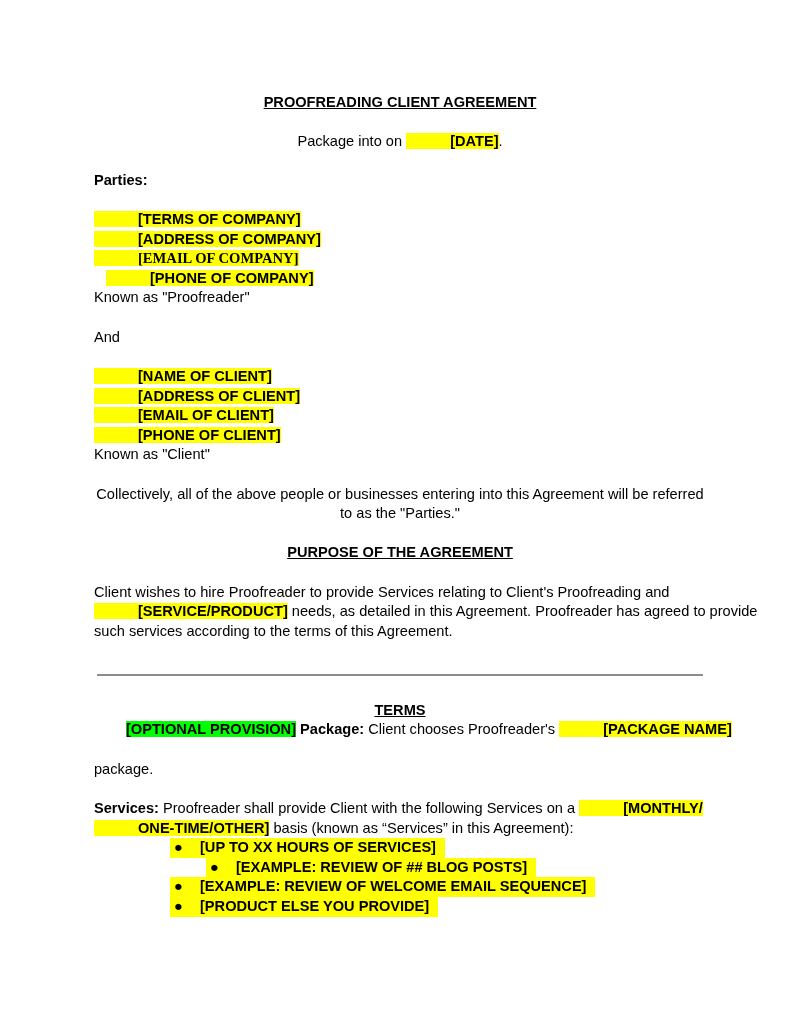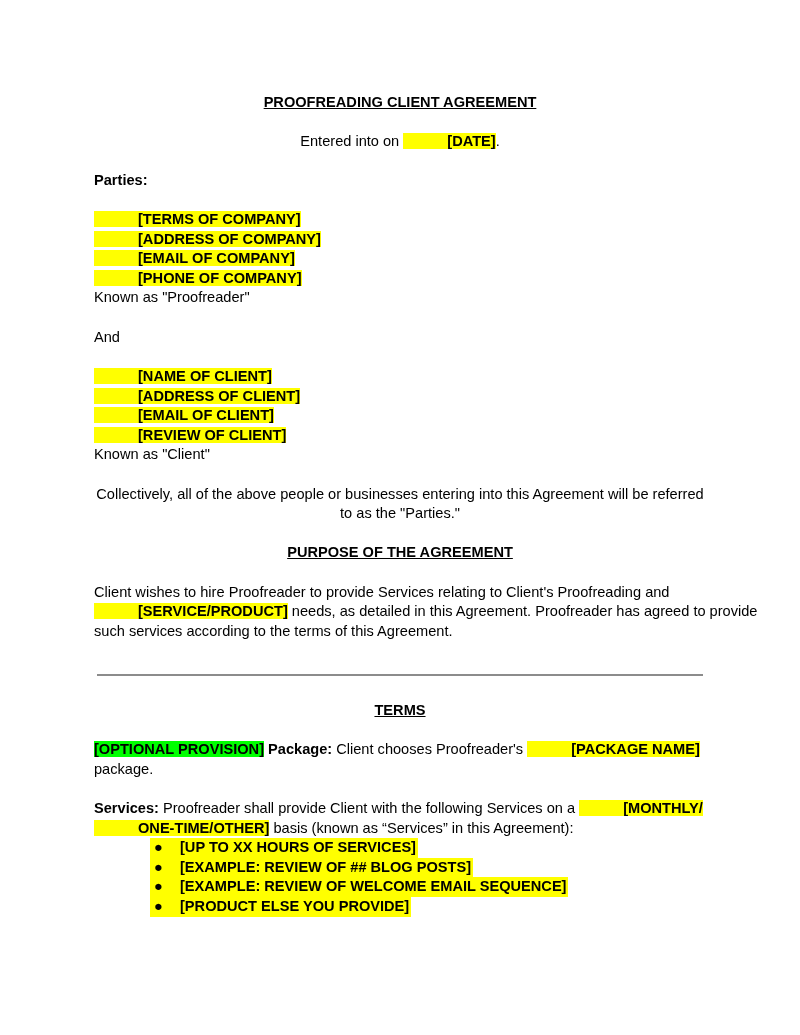--- a/index.html
+++ b/index.html
@@ -5,67 +5,67 @@
   html, body { margin: 0; padding: 0; background: #ffffff; }
   body { width: 800px; height: 1035px; position: relative; overflow: hidden;
          font-family: "Liberation Sans", sans-serif; font-size: 14.6px; color: #000; }
   .line { position: absolute; left: 94px; white-space: nowrap; line-height: 19.6px; }
   .center { left: 0; width: 800px; text-align: center; }
   .b { font-weight: bold; }
   .u { text-decoration: underline; }
   .hl { background: #ffff00; font-weight: bold; padding-left: 44px; }
   .hg { background: #00ff00; font-weight: bold; }
   .rule { position: absolute; left: 97px; width: 606px; top: 674px; height: 2px; background: #8c8c8c; }
-  .bullet-row { position: absolute; left: 150px; white-space: nowrap; line-height: 19.6px; background: #ffff00; font-weight: bold; padding-right: 2px; }
+  .bullet-row { position: absolute; left: 170px; white-space: nowrap; line-height: 19.6px; background: #ffff00; font-weight: bold; padding-right: 9px; }
   .bullet-row .dot { display: inline-block; width: 26px; padding-left: 4px; }
 </style>
 </head>
 <body>
 
 <div>
 
   <div class="line center b u" style="top:93px;">PROOFREADING CLIENT AGREEMENT</div>
 
-  <div class="line center" style="top:132px;"><span>Entered into on </span><span class="hl">[DATE]</span><span>.</span></div>
+  <div class="line center" style="top:132px;"><span>Package into on </span><span class="hl">[DATE]</span><span>.</span></div>
 
   <div class="line b" style="top:171px;">Parties:</div>
 
   <div class="line" style="top:210px;"><span class="hl">[TERMS OF COMPANY]</span></div>
   <div class="line" style="top:230px;"><span class="hl">[ADDRESS OF COMPANY]</span></div>
-  <div class="line" style="top:249px;"><span class="hl">[EMAIL OF COMPANY]</span></div>
-  <div class="line" style="top:269px;"><span class="hl">[PHONE OF COMPANY]</span></div>
+  <div class="line" style="top:249px;font-family:Liberation Serif, serif;"><span class="hl">[EMAIL OF COMPANY]</span></div>
+  <div class="line" style="top:269px;margin-left:12px;"><span class="hl">[PHONE OF COMPANY]</span></div>
   <div class="line" style="top:288px;">Known as "Proofreader"</div>
 
   <div class="line" style="top:328px;">And</div>
 
   <div class="line" style="top:367px;"><span class="hl">[NAME OF CLIENT]</span></div>
   <div class="line" style="top:387px;"><span class="hl">[ADDRESS OF CLIENT]</span></div>
   <div class="line" style="top:406px;"><span class="hl">[EMAIL OF CLIENT]</span></div>
-  <div class="line" style="top:426px;"><span class="hl">[REVIEW OF CLIENT]</span></div>
+  <div class="line" style="top:426px;"><span class="hl">[PHONE OF CLIENT]</span></div>
   <div class="line" style="top:445px;">Known as "Client"</div>
 
   <div class="line center" style="top:485px;">Collectively, all of the above people or businesses entering into this Agreement will be referred</div>
   <div class="line center" style="top:504px;">to as the "Parties."</div>
 
   <div class="line center b u" style="top:543px;">PURPOSE OF THE AGREEMENT</div>
 
   <div class="line" style="top:583px;">Client wishes to hire Proofreader to provide Services relating to Client's Proofreading and</div>
   <div class="line" style="top:602px;"><span class="hl">[SERVICE/PRODUCT]</span><span> needs, as detailed in this Agreement.  Proofreader has agreed to provide</span></div>
   <div class="line" style="top:622px;">such services according to the terms of this Agreement.</div>
 
   <div class="rule"></div>
 
   <div class="line center b u" style="top:701px;">TERMS</div>
 
-  <div class="line" style="top:740px;"><span class="hg">[OPTIONAL PROVISION]</span> <span class="b">Package:</span><span> Client chooses Proofreader's </span><span class="hl">[PACKAGE NAME]</span></div>
+  <div class="line" style="top:720px;margin-left:32px;"><span class="hg">[OPTIONAL PROVISION]</span> <span class="b">Package:</span><span> Client chooses Proofreader's </span><span class="hl">[PACKAGE NAME]</span></div>
   <div class="line" style="top:760px;">package.</div>
 
   <div class="line" style="top:799px;"><span class="b">Services:</span><span> Proofreader shall provide Client with the following Services on a </span><span class="hl">[MONTHLY/</span></div>
   <div class="line" style="top:819px;"><span class="hl">ONE-TIME/OTHER]</span><span> basis (known as “Services” in this Agreement):</span></div>
 
   <div>
     <div class="bullet-row" style="top:838px;"><span class="dot">●</span><span>[UP TO XX HOURS OF SERVICES]</span></div>
-    <div class="bullet-row" style="top:858px;"><span class="dot">●</span><span>[EXAMPLE: REVIEW OF ## BLOG POSTS]</span></div>
+    <div class="bullet-row" style="top:858px;margin-left:36px;"><span class="dot">●</span><span>[EXAMPLE: REVIEW OF ## BLOG POSTS]</span></div>
     <div class="bullet-row" style="top:877px;"><span class="dot">●</span><span>[EXAMPLE: REVIEW OF WELCOME EMAIL SEQUENCE]</span></div>
     <div class="bullet-row" style="top:897px;"><span class="dot">●</span><span>[PRODUCT ELSE YOU PROVIDE]</span></div>
   </div>
 
 </div>
 
 </body></html>

